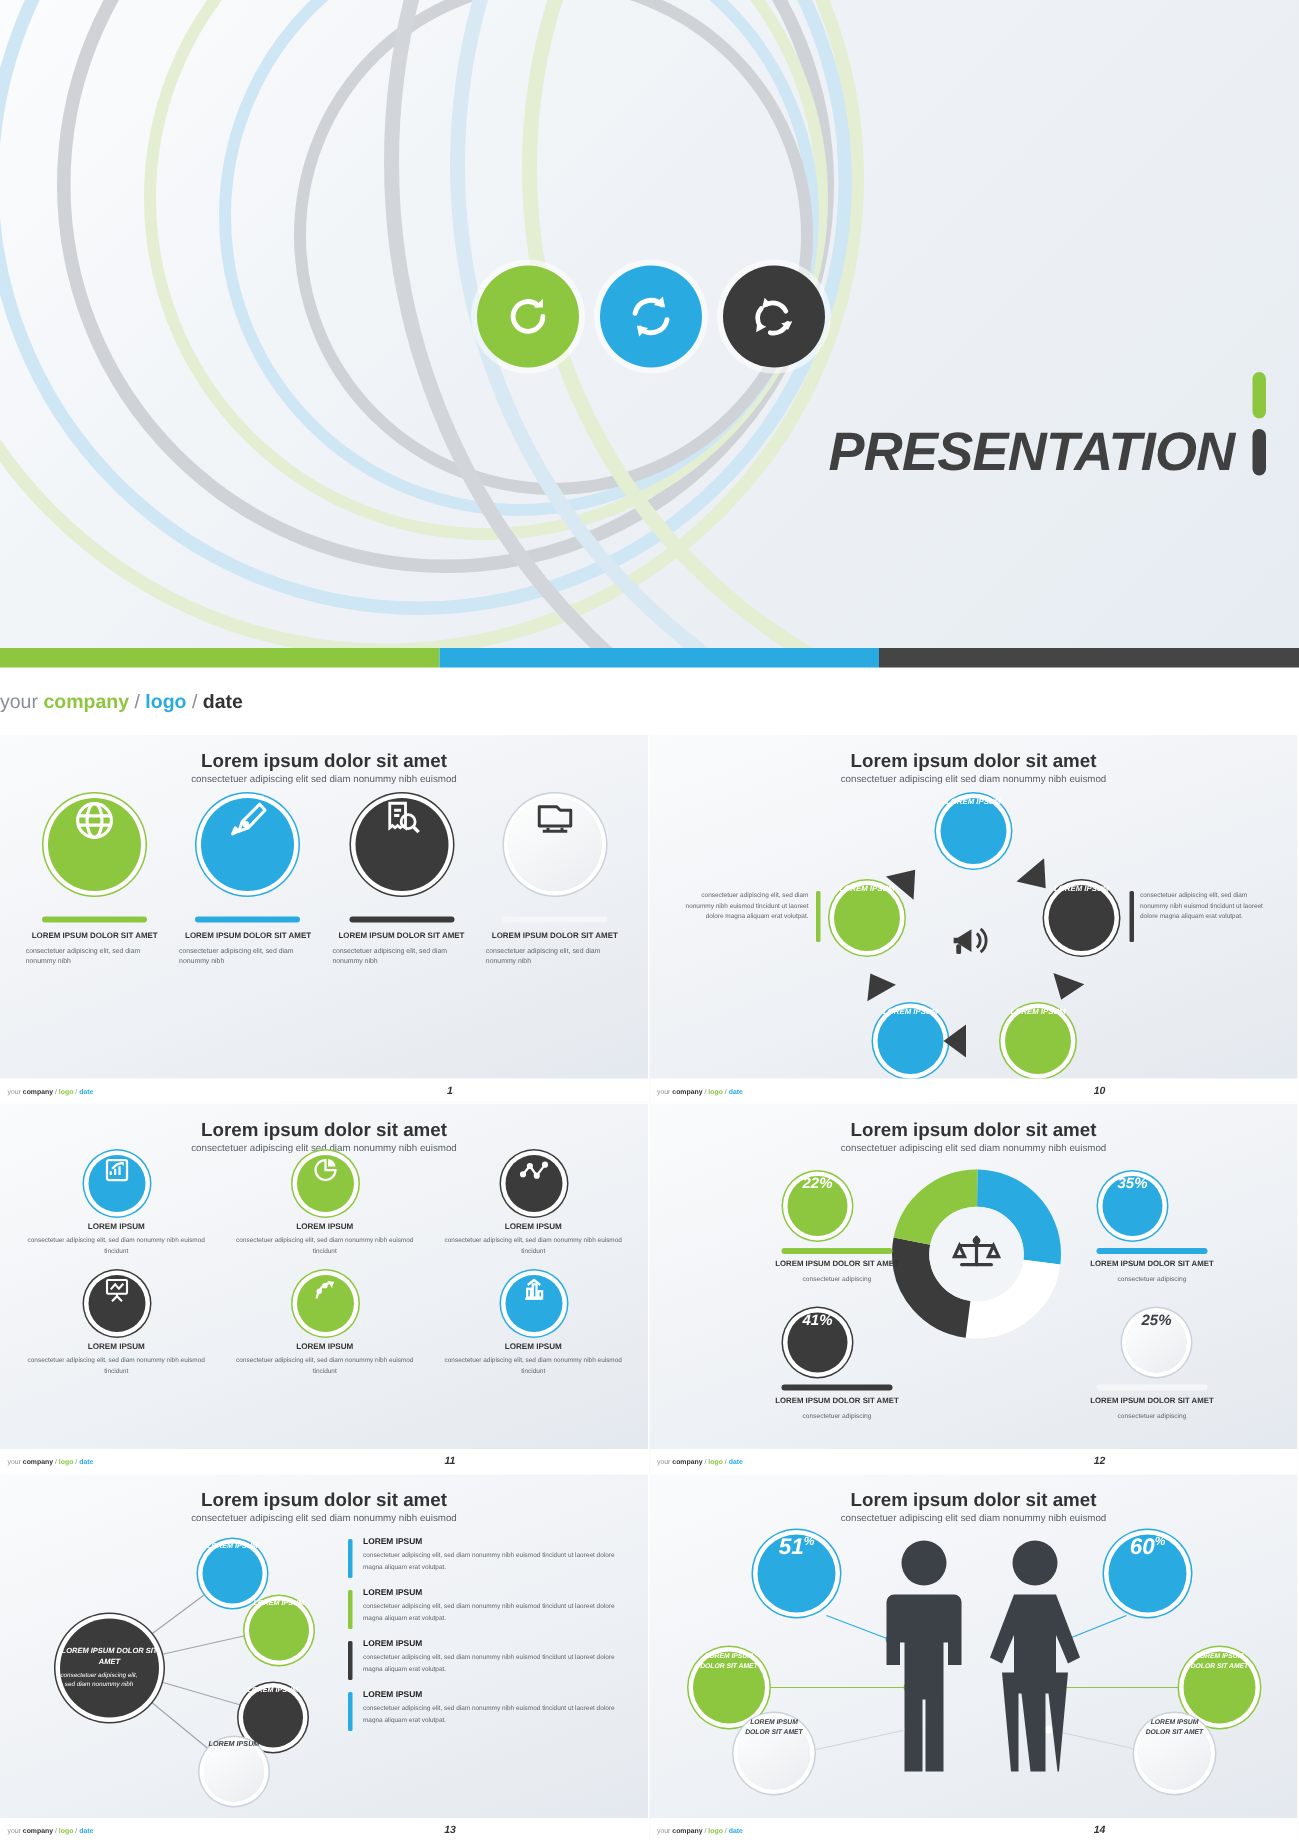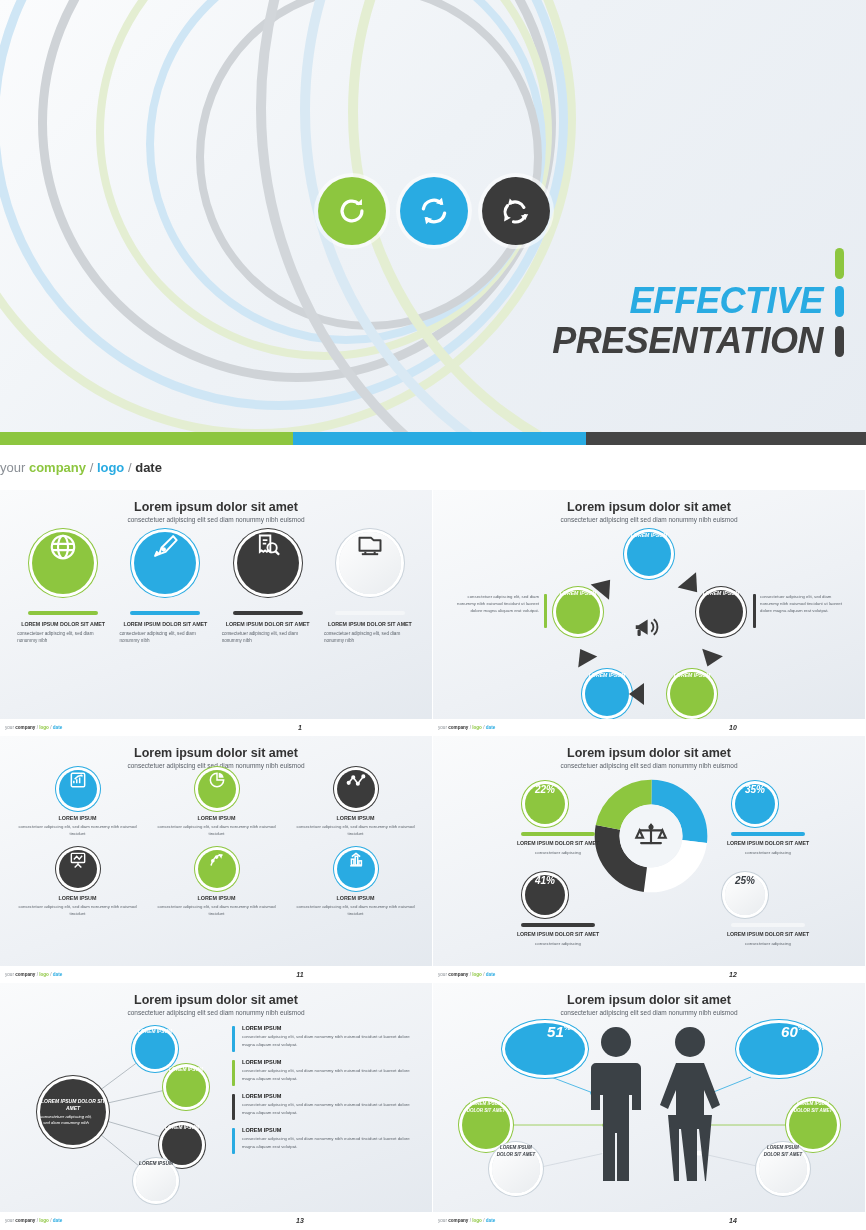--- a/index.html
+++ b/index.html
@@ -89,21 +89,21 @@
 
   
   .s13-list{position:absolute;left:232px;top:42px;width:190px;}
   .s13-item{position:relative;padding-left:10px;margin-bottom:11px;}
   .s13-vbar{position:absolute;left:0;top:1px;width:2.5px;height:26px;border-radius:1px;}
   .s13-h{font-size:5.6px;font-weight:bold;color:#222;}
   .s13-b{font-size:4.3px;color:#5f666e;line-height:1.75;margin-top:2px;}
 
   
   .s14-pct{position:absolute;width:52px;height:52px;background:#29abe2;box-shadow:0 0 0 3px #fff,0 0 0 4px #29abe2;
-           color:#fff;font-size:15px;font-weight:bold;padding-left:28px;}
+           color:#fff;font-size:15px;font-weight:bold;}
   .s14-pct sup{font-size:8px;}
   .s14-call{position:absolute;width:48px;height:48px;font-size:4.5px;font-weight:bold;line-height:1.45;}
   .s14-call.green{color:#fff;}
   .s14-call.white{color:#3a3f45;}
 </style>
 </head>
 <body>
 
 <div class="page">
 
@@ -141,24 +141,20 @@
           <polygon points="7.6,3.2 10.8,6.6 6.3,8.2" fill="#fff" stroke="none"></polygon>
           <polygon points="20.6,14.2 18.6,18.4 15.4,15.2" fill="#fff" stroke="none"></polygon>
           <polygon points="3.6,19.4 4.1,14.8 8.4,16.8" fill="#fff" stroke="none"></polygon>
         </svg>
       </div>
     </div>
 
     <div class="hero-title">
       <div class="hero-line">
         <span class="hero-bar b1"></span>
-      </div>
-      <div class="hero-line">
-        <span class="hero-word w2">EFFECTIVE</span>
-        <span class="hero-bar b2"></span>
       </div>
       <div class="hero-line">
         <span class="hero-word w3">PRESENTATION</span>
         <span class="hero-bar b3"></span>
       </div>
     </div>
   </div>
 
   <div class="stripe">
     <div class="s1"></div>
@@ -451,21 +447,21 @@
 
       <div class="circ s12-badge ring-dark" style="left:92px;top:139px;color:#fff;">
         <span>41%</span>
       </div>
       <div class="s12-bar" style="left:88px;top:187px;background:#3b3b3b;"></div>
       <div class="s12-txt" style="left:70px;top:195px;">
         <span>LOREM IPSUM DOLOR SIT AMET</span>
         <em>consectetuer adipiscing</em>
       </div>
 
-      <div class="circ s12-badge ring-white" style="left:292px;top:139px;color:#3a3f45;">
+      <div class="circ s12-badge ring-white" style="left:318px;top:139px;color:#3a3f45;">
         <span>25%</span>
       </div>
       <div class="s12-bar" style="left:298px;top:187px;background:#f4f6f8;"></div>
       <div class="s12-txt" style="left:280px;top:195px;">
         <span>LOREM IPSUM DOLOR SIT AMET</span>
         <em>consectetuer adipiscing</em>
       </div>
 
       <div class="s-foot">
         <span class="fl">

